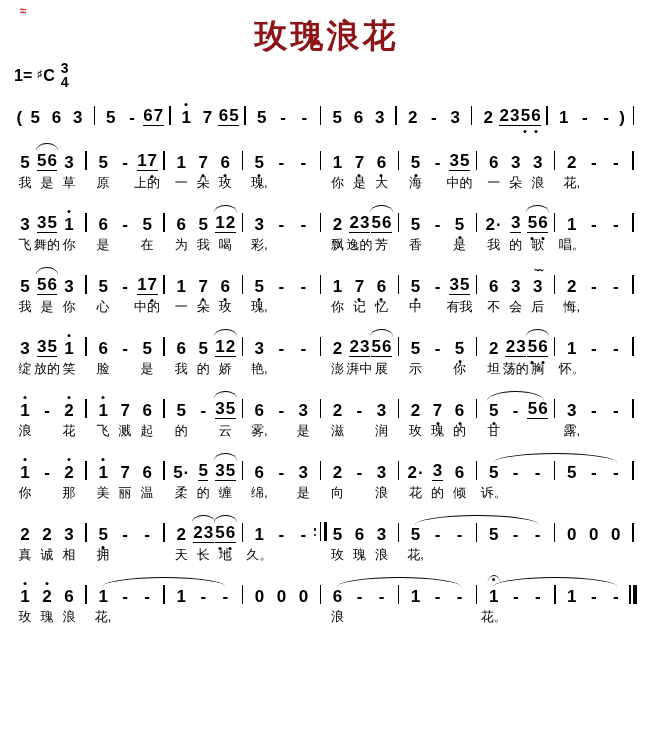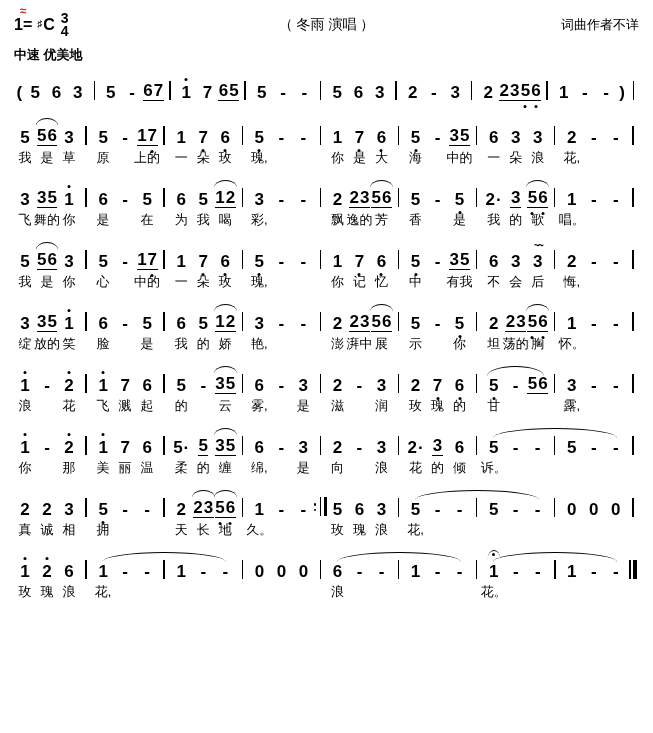--- a/index.html
+++ b/index.html
@@ -48,36 +48,34 @@
   .lyric{height:19px;margin-top:3px;font-size:13px;white-space:nowrap;text-align:center;
          font-family:"Liberation Sans","DejaVu Sans",sans-serif;}
   .footer{text-align:center;font-size:13.5px;font-weight:bold;margin-top:0px;white-space:nowrap;}
 </style>
 </head>
 <body style="background: rgb(255, 255, 255);">
 
 <div class="page">
   <span class="corner-mark" style="color: rgb(204, 34, 34);">≈</span>
 
+  <div class="title" style="color: rgb(140, 20, 22);">玫瑰浪花</div>
 
   <div class="meta">
     <div class="meta-left">
       <span>1=</span>
         <sup>♯</sup>
         <span>C</span>
       <span class="ts">
         <span>3</span>
         <span>4</span>
       </span>
     </div>
-    <div class="meta-center">（ 冬雨  演唱 ）</div>
-    <div class="meta-right">词曲作者不详</div>
   </div>
 
-  <div class="tempo">中速  优美地</div>
 
   <div class="systems" id="systems">
       <div class="sys no-lyr">
         <div class="row">
           <div class="cell" style="flex: 0.5 1 0%;">
             <div class="note">
               <span class="grp">
                 <span class="ch">(</span>
               </span>
             </div>

